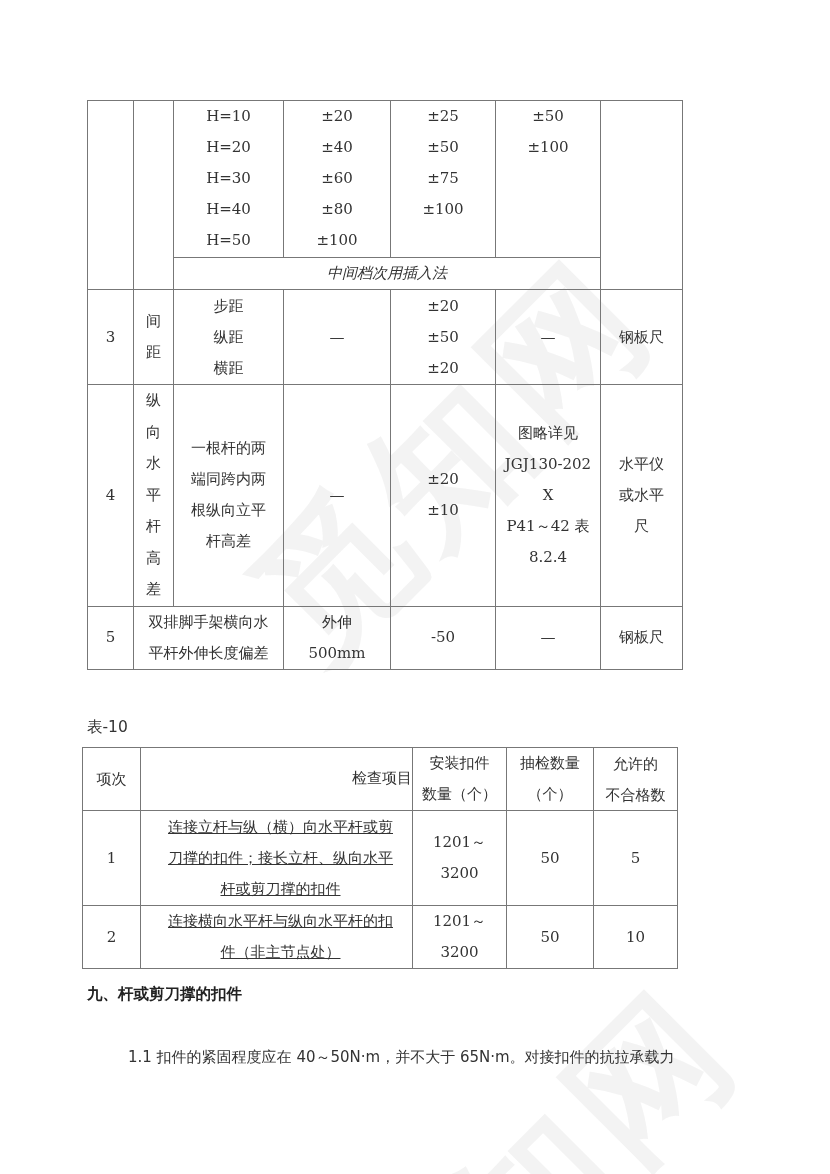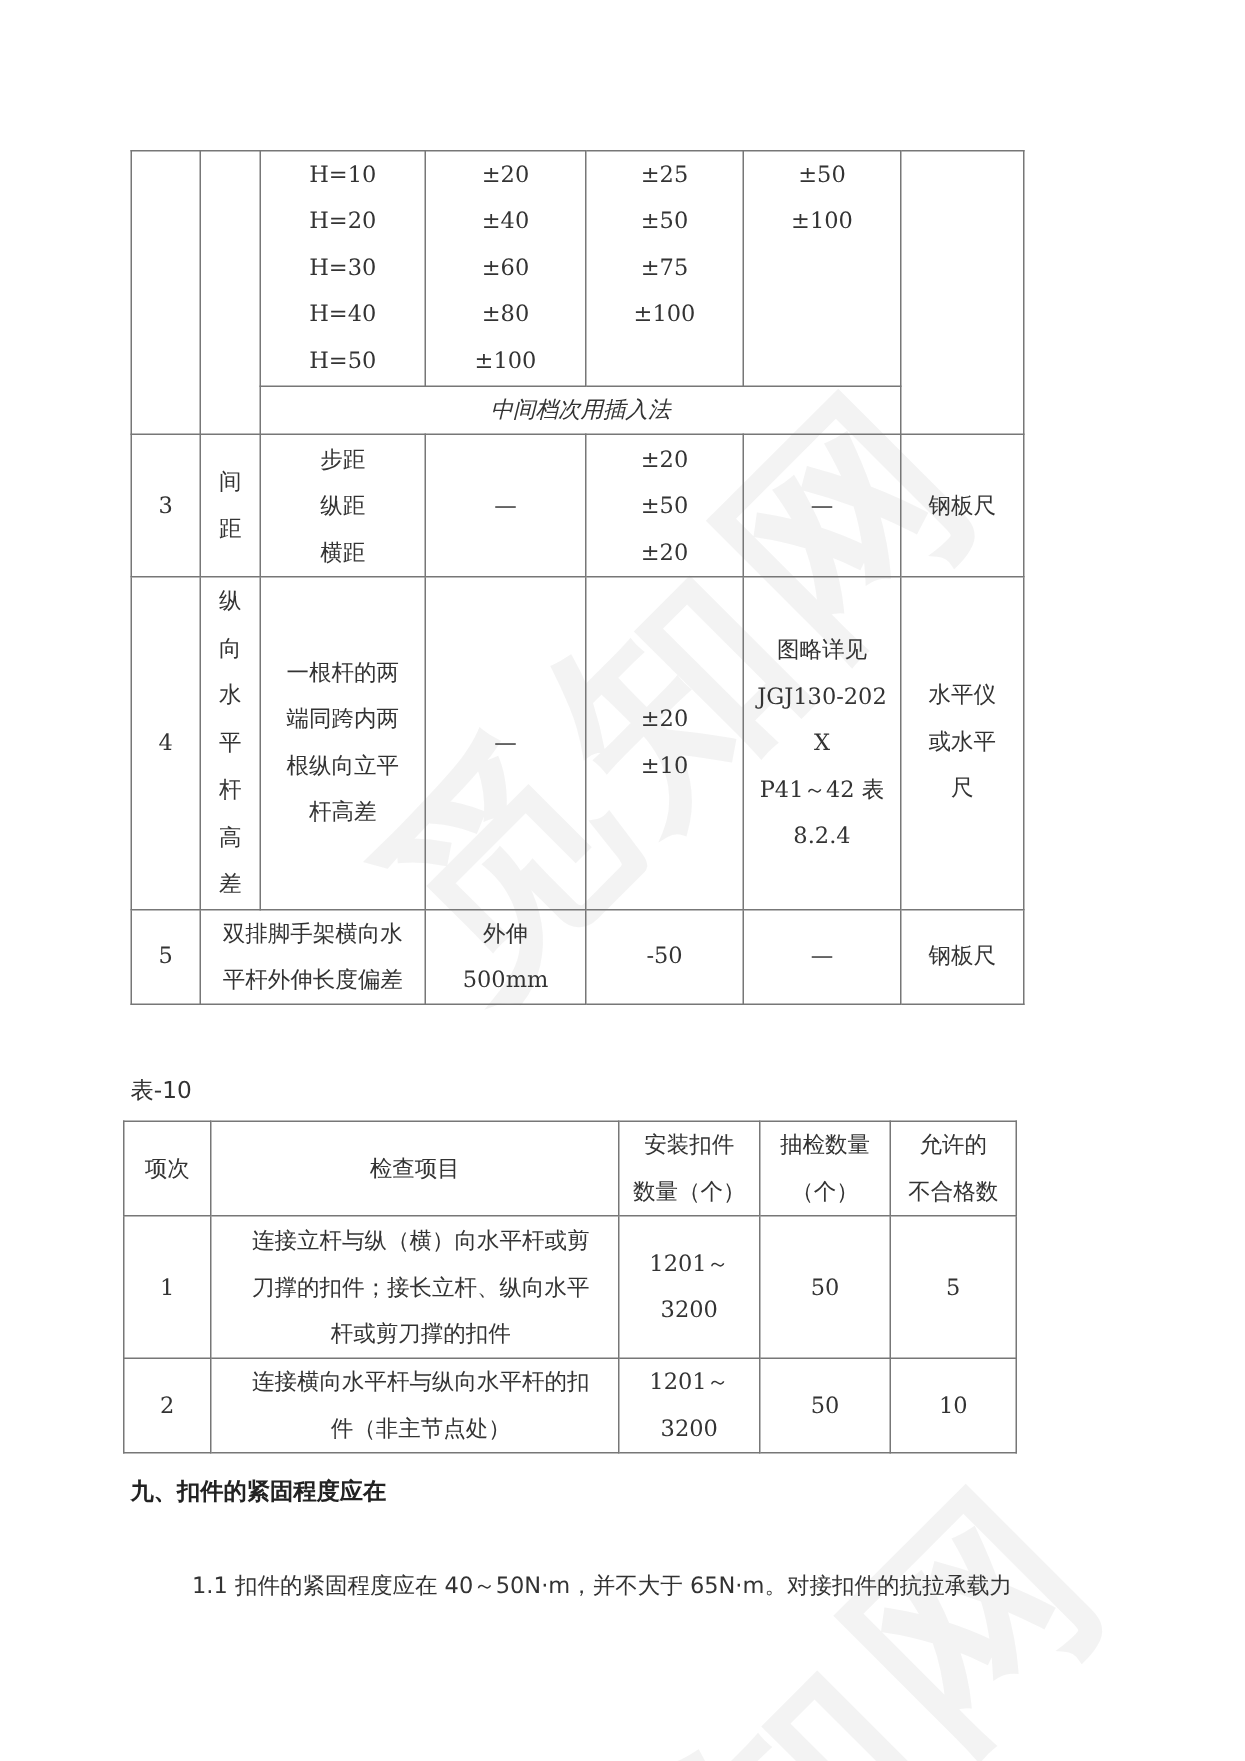--- a/index.html
+++ b/index.html
@@ -30,21 +30,21 @@
       border: 1.3px solid #777777;
       text-align: center;
       vertical-align: middle;
       padding: 0;
       font-size: 15px;
       line-height: 31px;
       color: #333333;
     }
     .stack span { display: block; }
     .vert span { display: block; line-height: 31.5px; }
-    .left { text-align: right; padding-left: 8px !important; }
+    .left { text-align: right; padding-left: 8px !important; text-decoration: underline; }
     table.t2 td { line-height: 31px; }
     .para {
       position: absolute;
       font-size: 15.5px;
       color: #333333;
       white-space: nowrap;
       line-height: 22px;
     }
     .bold { font-weight: bold; color: #222; }
     .watermark {
@@ -192,21 +192,21 @@
     <colgroup>
       <col style="width:58px">
       <col style="width:272px">
       <col style="width:94px">
       <col style="width:87px">
       <col style="width:84px">
     </colgroup>
     <tbody>
         <tr style="height:63px;">
       <td style="font-family:'DejaVu Sans',sans-serif;">项次</td>
-      <td style="font-family:Liberation Sans, sans-serif;">检查项目</td>
+      <td style="font-family:Liberation Mono, monospace;text-align:right;">检查项目</td>
       <td class="stack" style="font-family:'DejaVu Sans',sans-serif;">
         <span>安装扣件</span>
         <span>数量（个）</span>
       </td>
       <td class="stack" style="font-family:'DejaVu Sans',sans-serif;">
         <span>抽检数量</span>
         <span>（个）</span>
       </td>
       <td class="stack" style="font-family:Liberation Sans, sans-serif;">
         <span>允许的</span>
@@ -236,16 +236,16 @@
       <td class="stack">
         <span>1201～</span>
         <span>3200</span>
       </td>
       <td>50</td>
       <td>10</td>
     </tr>
   </tbody>
     </table>
 
-  <div class="para bold" style="left:87px; top:983px; font-family:'DejaVu Sans',sans-serif;">九、扣件的紧固程度应在</div>
+  <div class="para bold" style="left:87px; top:983px; font-family:'DejaVu Sans',sans-serif;">九、杆或剪刀撑的扣件</div>
   <div class="para" style="left:128px; top:1046px; font-family:'DejaVu Sans',sans-serif; font-size:15px;">1.1 扣件的紧固程度应在 40～50N·m，并不大于 65N·m。对接扣件的抗拉承载力</div>
 
 </div>
 
 </body></html>

